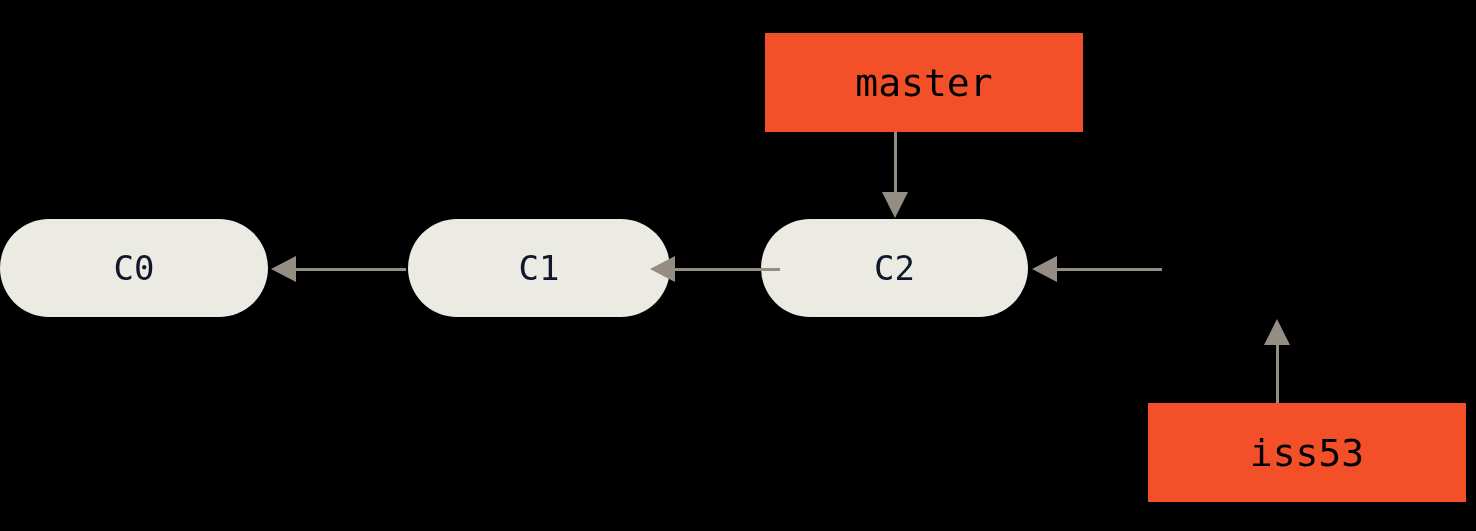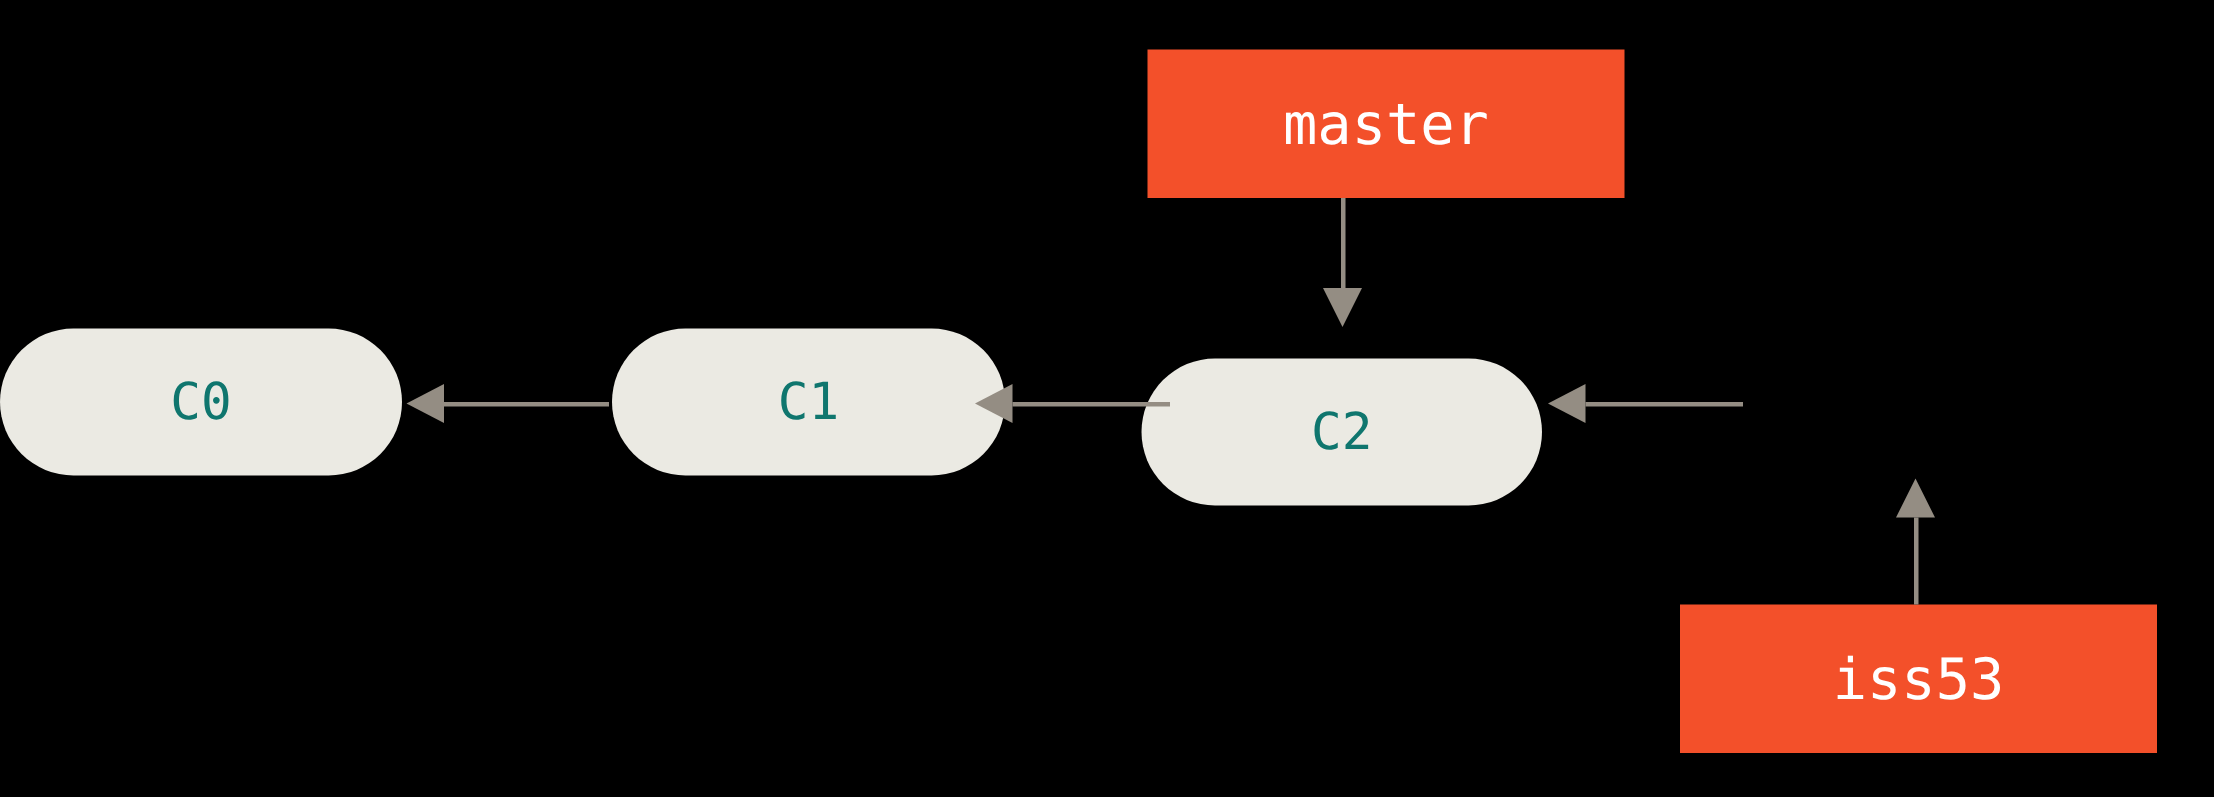--- a/index.html
+++ b/index.html
@@ -15,47 +15,47 @@
     overflow: hidden;
     font-family: "DejaVu Sans Mono", monospace;
   }
   
   .commit {
     position: absolute;
     top: 219px;
     height: 98px;
     border-radius: 49px;
     background: #ebeae3;
-    color: #0f766e;
+    color: #0f172a;
     font-size: 34px;
     display: flex;
     align-items: center;
     justify-content: center;
     z-index: 1;
   }
   #c0 { left: 0px;    width: 268px; }
   #c1 { left: 408px;  width: 262px; }
-  #c2 { left: 761px;  width: 267px; margin-top: 20px; }
+  #c2 { left: 761px;  width: 267px; }
   #c3 { left: 1143px; width: 267px; }
 
   
   .branch-label {
     position: absolute;
     width: 318px;
     height: 99px;
     background: #f3502a;
-    color: #ffffff;
+    color: #000000;
     font-size: 38px;
     display: flex;
     align-items: center;
     justify-content: center;
     z-index: 1;
   }
   #label-master { left: 765px;  top: 33px;  }
-  #label-iss53  { left: 1120px; top: 403px; }
+  #label-iss53  { left: 1148px; top: 403px; }
 
   
   .stem {
     position: absolute;
     background: #948d83;
     z-index: 2;
   }
   .stem.h { height: 3px; top: 268px; }
   .stem.v { width: 3px; }
   .head {

